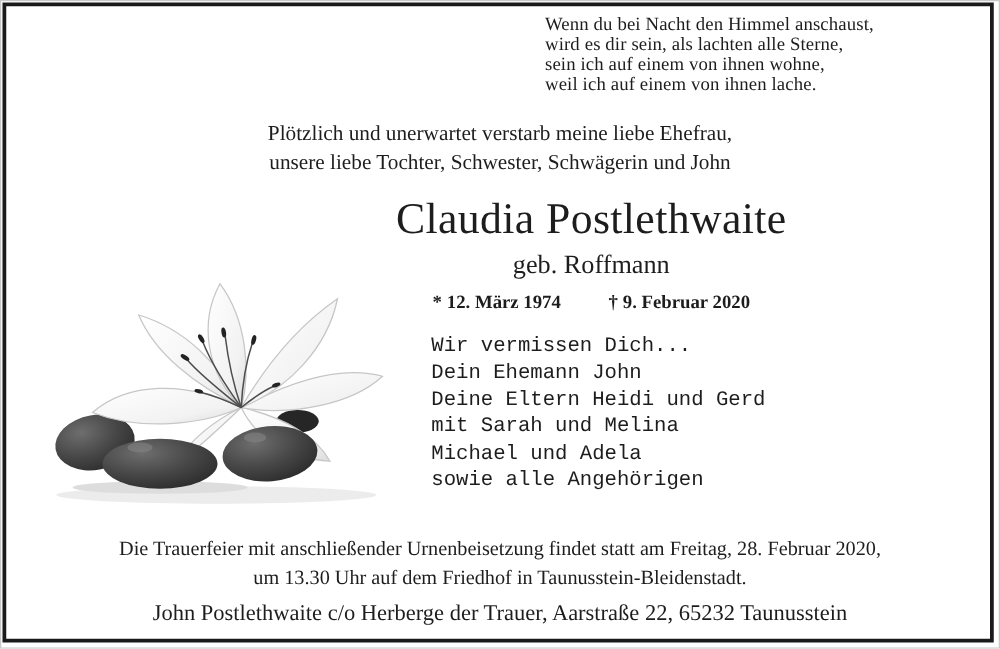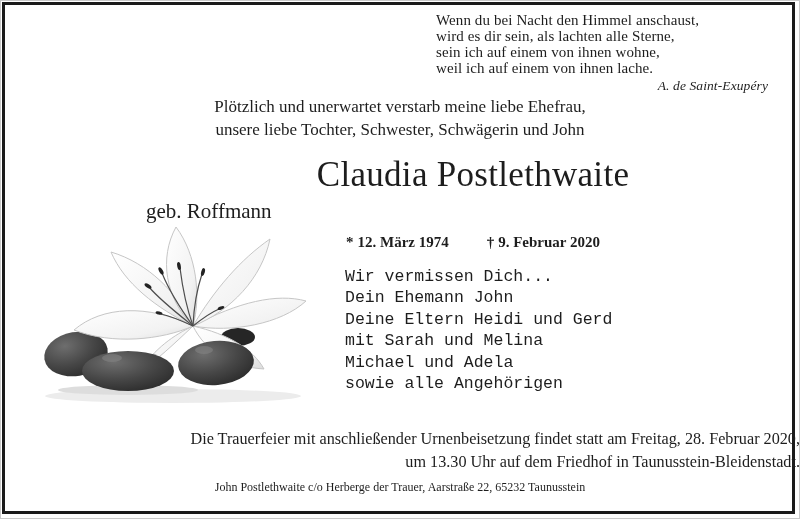--- a/index.html
+++ b/index.html
@@ -39,60 +39,59 @@
     text-align:center; font-size:17px; line-height:22.5px;
   }
   
   .name {
     position:absolute; left:146px; top:155px; width:654px;
     text-align:center; font-size:35px; line-height:40px;
     letter-spacing:0.3px;
   }
   .maiden {
     position:absolute; left:146px; top:199px; width:654px;
-    font-size:21px;
+    text-align:center; font-size:21px;
   }
   .dates {
     position:absolute; left:146px; top:234px; width:654px;
     text-align:center; font-size:15px; font-weight:bold;
   }
   .dates .gap { display:inline-block; width:38px; }
   .dates .sym { padding-right:4px; }
   
   .mourners {
     position:absolute; left:345px; top:266px;
     font-size:16.5px; line-height:21.4px;font-family:Liberation Mono, monospace;
   }
   
   .funeral {
     position:absolute; left:0; top:428px; width:800px;
-    text-align:right; font-size:16.2px; line-height:22.5px;
+    text-align:center; font-size:16.2px; line-height:22.5px;
   }
   .contact {
     position:absolute; left:0; top:480px; width:800px;
-    text-align:center; font-size:12px;
+    text-align:center; font-size:18px;
   }
   
   .photo {
     position:absolute; left:28px; top:220px;
     width:312px; height:192px;
   }
 </style>
 </head>
 <body>
 
 <div class="frame-outer"></div>
 <div class="frame-inner"></div>
 
 <div class="quote">
   <div class="quote-line">Wenn du bei Nacht den Himmel anschaust,</div>
   <div class="quote-line">wird es dir sein, als lachten alle Sterne,</div>
   <div class="quote-line">sein ich auf einem von ihnen wohne,</div>
   <div class="quote-line">weil ich auf einem von ihnen lache.</div>
-  <div class="quote-attr">A. de Saint-Exupéry</div>
 </div>
 
 <div class="intro">
   <div>Plötzlich und unerwartet verstarb meine liebe Ehefrau,</div>
   <div>unsere liebe Tochter, Schwester, Schwägerin und John</div>
 </div>
 
 <div class="name">Claudia Postlethwaite</div>
 <div class="maiden">geb. Roffmann</div>
 <div class="dates">

